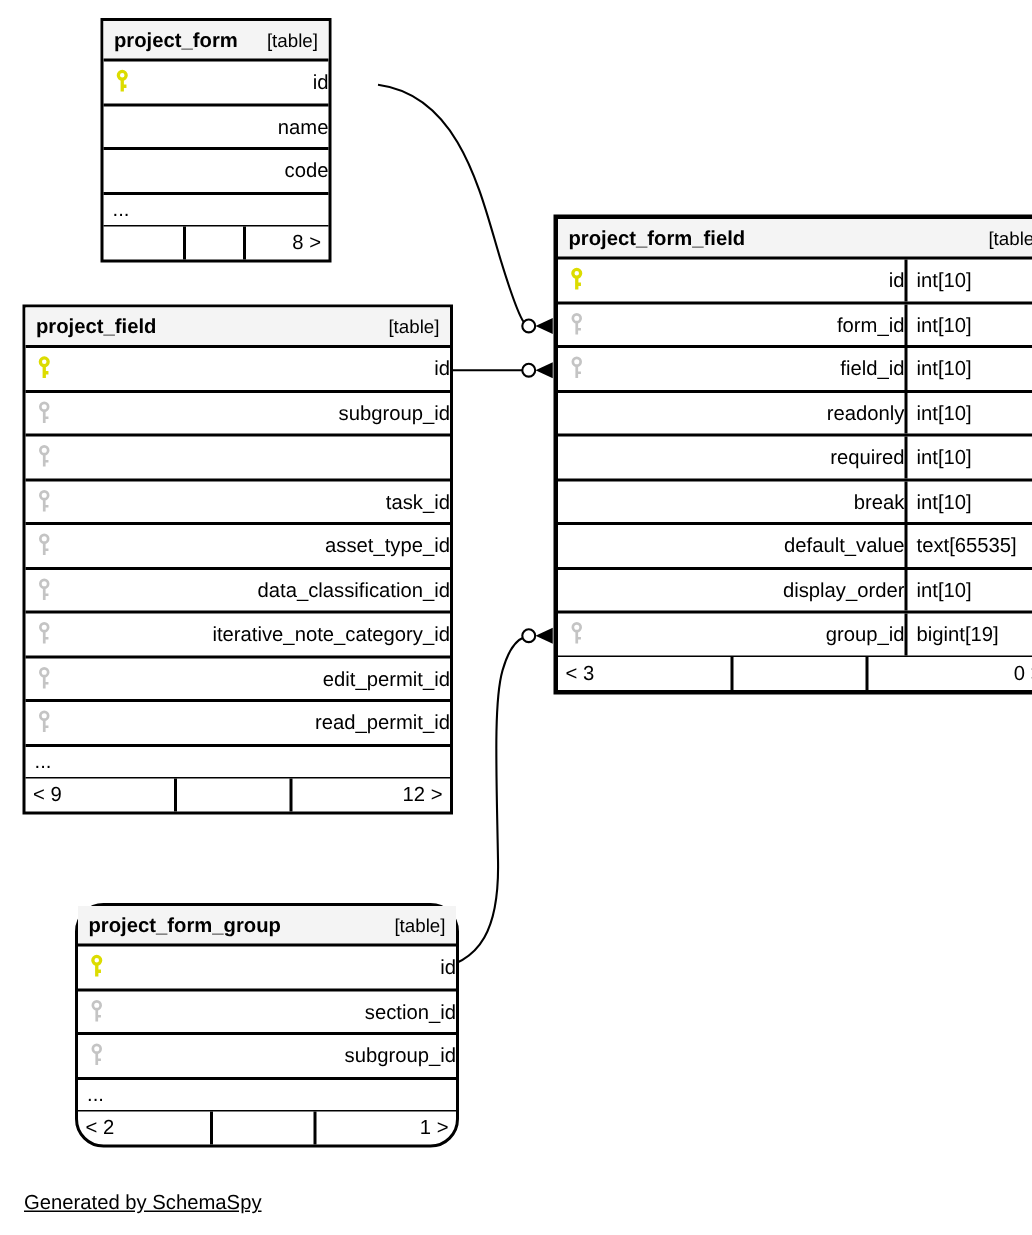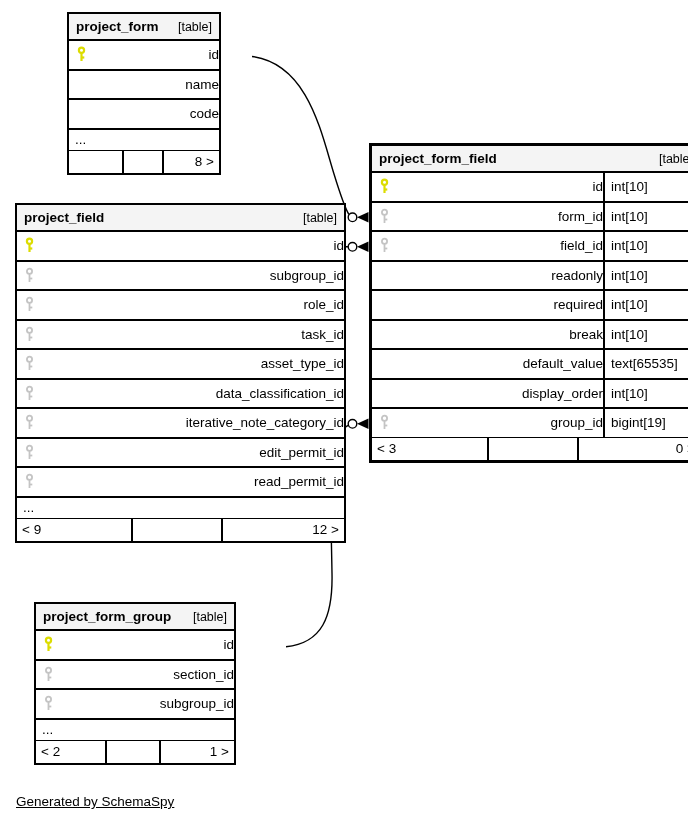--- a/index.html
+++ b/index.html
@@ -52,23 +52,23 @@
   .tbl-footer {
     border-top: 1px solid #000;
     display: flex; height: 23px;
   }
   .tbl-footer .cell { display: flex; align-items: center; padding: 0 5px; white-space: nowrap; }
   .tbl-footer .cell.left { width: 35%; }
   .tbl-footer .cell.mid  { width: 28%; border-left: 2px solid #000; border-right: 2px solid #000; }
   .tbl-footer .cell.right{ flex: 1; justify-content: flex-end; }
 
   #tbl-project-form       { left: 67px;  top: 12px;  width: 154px; }
-  #tbl-project-field      { left: 15px;  top: 203px; width: 331px; }
+  #tbl-project-field      { left: 15px;  top: 203px; width: 287px; }
   #tbl-project-form-field { left: 369px; top: 143px; width: 334px; }
-  #tbl-project-form-group { left: 34px;  top: 602px; width: 202px; }
+  #tbl-project-form-group { left: 50px;  top: 602px; width: 256px; border-radius: 19px; }
 
   .generated-note {
     position: absolute; left: 16px; top: 794px;
     font-size: 13.5px; z-index: 2; text-decoration: underline;
   }
 </style>
 </head>
 <body>
 
 <div id="stage">
@@ -156,21 +156,20 @@
     <div class="col-row">
       <span class="icon-cell">
         <svg width="11" height="17" viewBox="0 0 11 17">
             <g fill="none" stroke-width="1.8" stroke="#c4c4c4">
               <circle cx="5.5" cy="4.2" r="2.6"></circle>
               <line x1="5.5" y1="6.8" x2="5.5" y2="15"></line>
               <line x1="5.5" y1="11.5" x2="8.3" y2="11.5"></line>
             </g>
           </svg>
       </span>
-      <span class="col-name">role_id</span>
     </div>
     <div class="col-row">
       <span class="icon-cell">
         <svg width="11" height="17" viewBox="0 0 11 17">
             <g fill="none" stroke-width="1.8" stroke="#c4c4c4">
               <circle cx="5.5" cy="4.2" r="2.6"></circle>
               <line x1="5.5" y1="6.8" x2="5.5" y2="15"></line>
               <line x1="5.5" y1="11.5" x2="8.3" y2="11.5"></line>
             </g>
           </svg>

